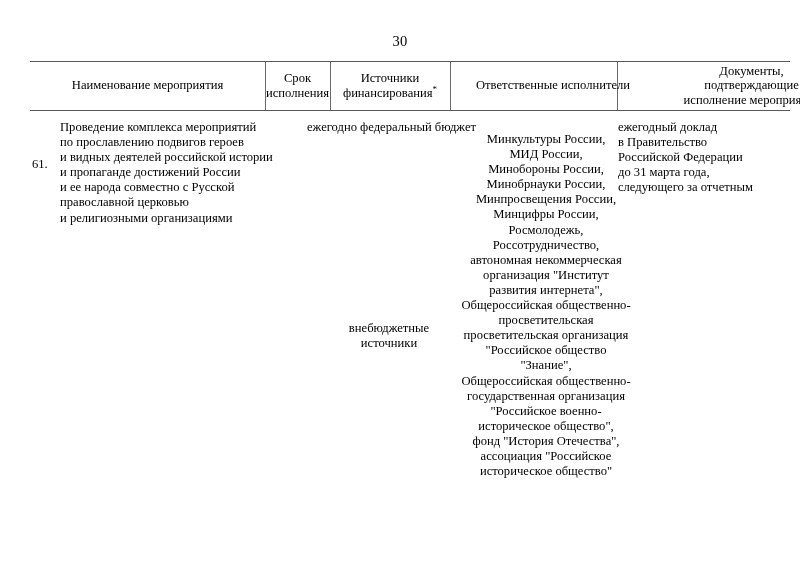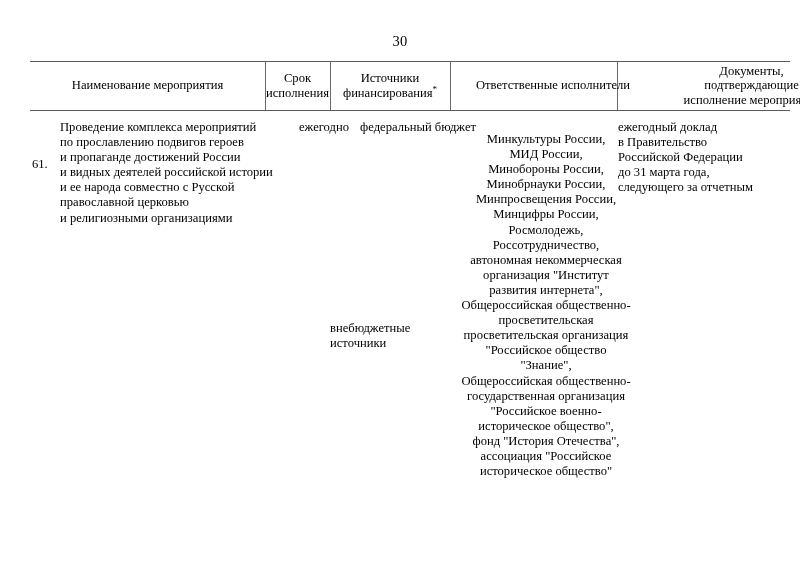--- a/index.html
+++ b/index.html
@@ -101,23 +101,23 @@
   }
   .cell {
     position: absolute;
     font-size: 12.6px;
     line-height: 15.1px;
   }
   .cell .ln { display: block; white-space: pre; }
 
   .c-num   { left: 2px;   top: 10px; width: 26px; text-align: left; margin-top: 37px; }
   .c-name  { left: 30px;  top: 10px; width: 224px; text-align: left; }
-  .c-term  { left: 248px; top: 10px; width: 92px; text-align: center; }
+  .c-term  { left: 256px; top: 10px; width: 92px; text-align: center; }
   .c-fund1 { left: 300px; top: 10px; width: 118px; text-align: right; margin-left: 28px; }
-  .c-fund2 { left: 300px; top: 211px; width: 118px; text-align: left; }
+  .c-fund2 { left: 300px; top: 211px; width: 118px; text-align: center; }
   .c-resp  { left: 427px; top: 22px; width: 178px; text-align: center; }
   .c-docs  { left: 588px; top: 10px; width: 190px; text-align: left; }
 </style>
 </head>
 <body>
 
 <div class="page">
 
   <div class="page-number">30</div>
 
@@ -161,22 +161,22 @@
 
     <div class="tbody">
 
       <div class="cell c-num">
         <span class="ln">61.</span>
       </div>
 
       <div class="cell c-name">
         <span class="ln">Проведение комплекса мероприятий</span>
         <span class="ln">по прославлению подвигов героев</span>
+        <span class="ln">и видных деятелей российской истории</span>
         <span class="ln">и пропаганде достижений России</span>
-        <span class="ln">и видных деятелей российской истории</span>
         <span class="ln">и ее народа совместно с Русской</span>
         <span class="ln">православной церковью</span>
         <span class="ln">и религиозными организациями</span>
       </div>
 
       <div class="cell c-term">
         <span class="ln">ежегодно</span>
       </div>
 
       <div class="cell c-fund1">

